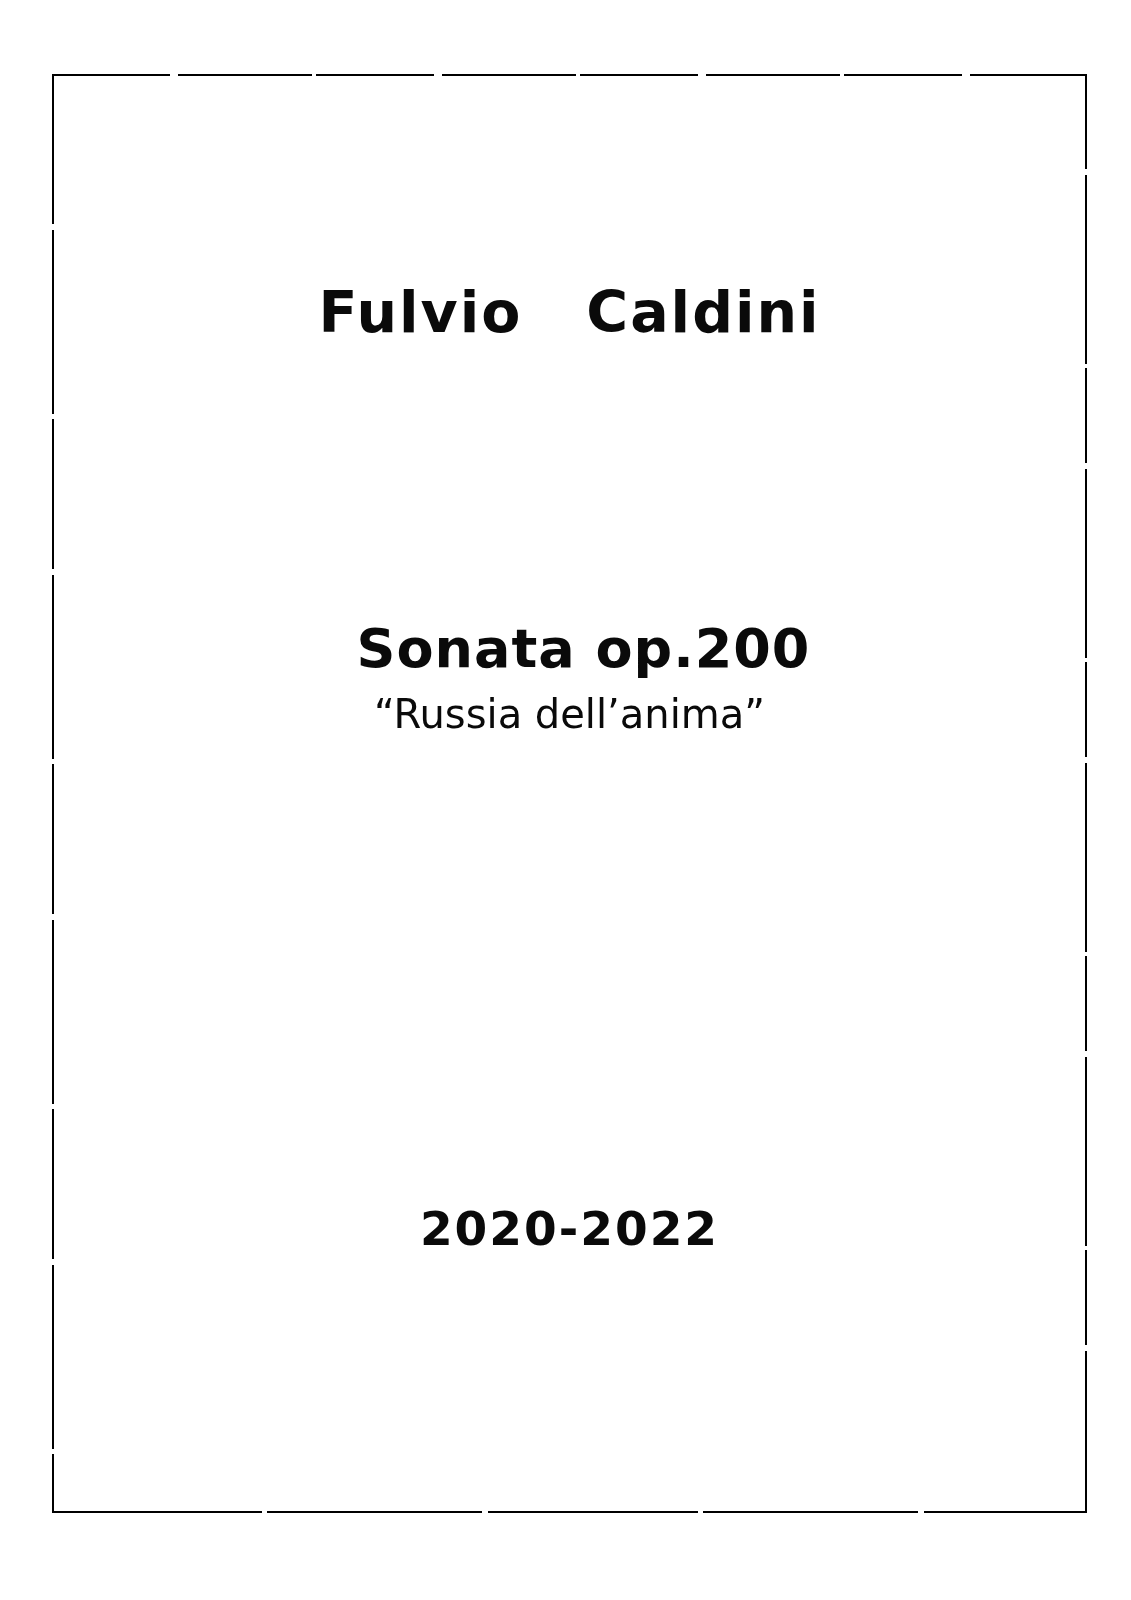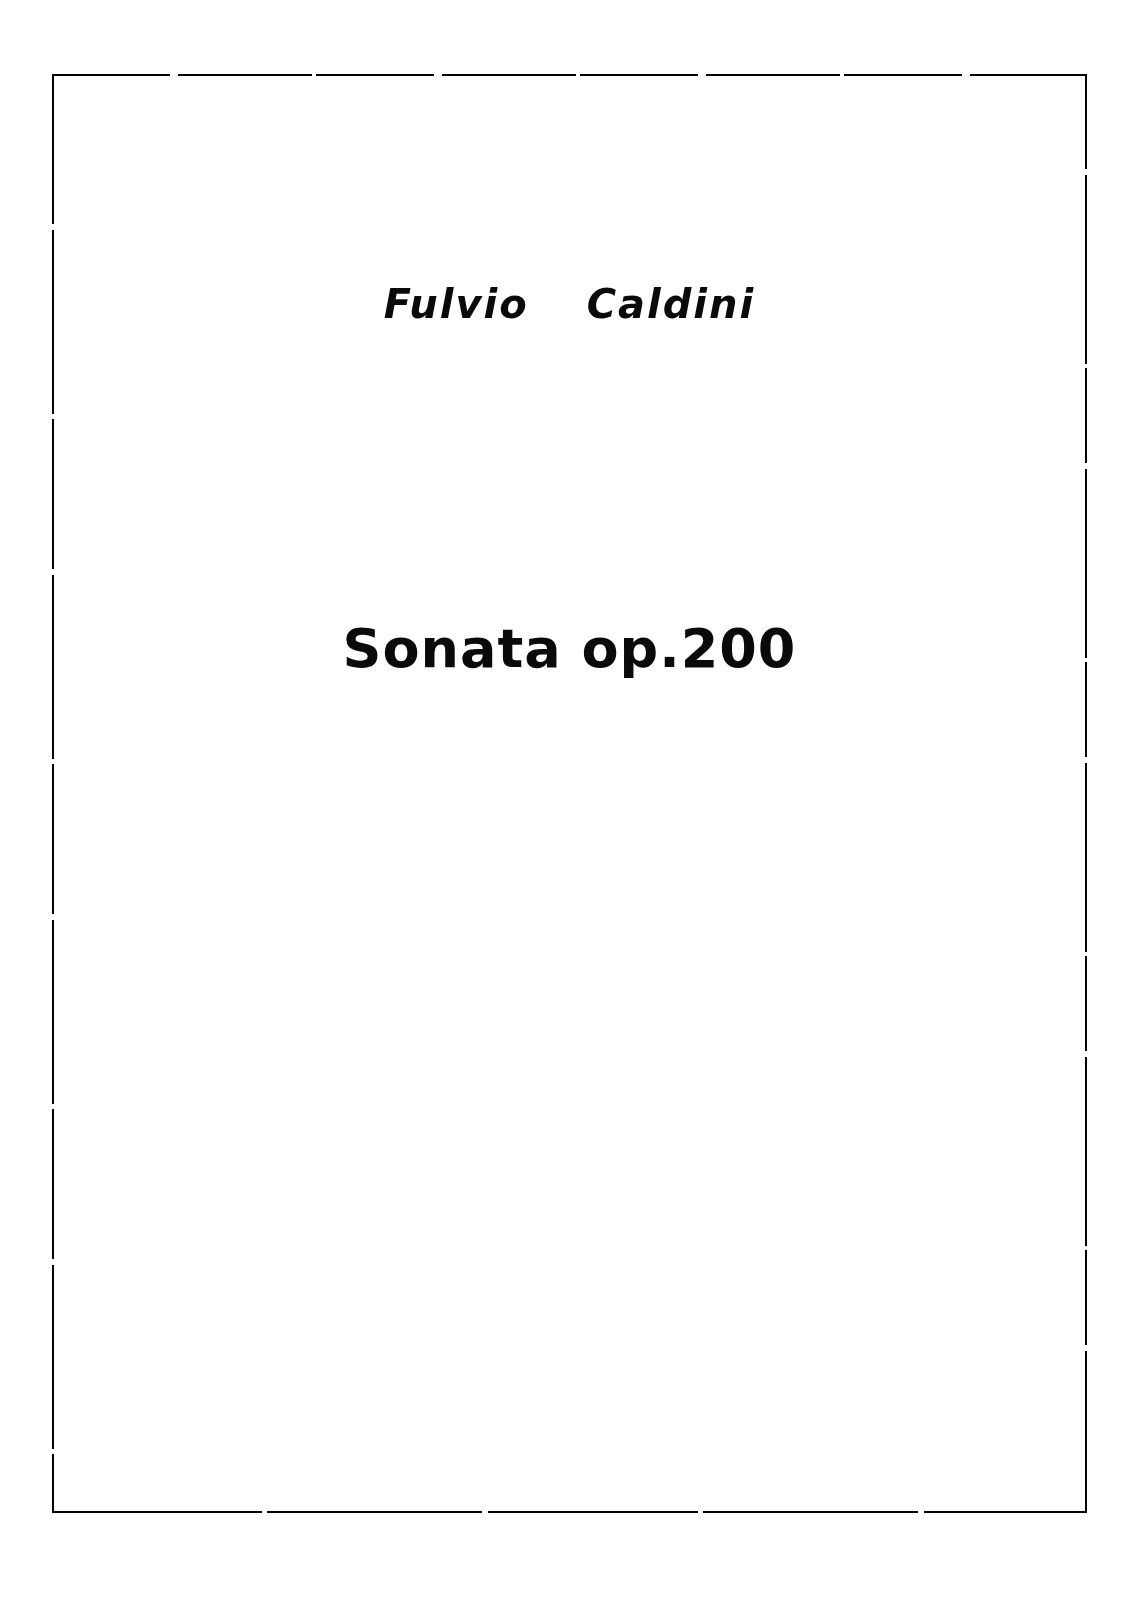--- a/index.html
+++ b/index.html
@@ -54,31 +54,31 @@
     position: absolute;
     left: 52px;
     width: 1035px;
     text-align: center;
     line-height: 1;
     white-space: nowrap;
     color: #0a0a0a;
   }
   .composer {
     top: 284px;
-    font-size: 40px;
+    font-size: 57px;
     font-weight: bold;
-    font-style: italic;
     letter-spacing: 2px;
     word-spacing: 42px;
   }
   .work-title {
     top: 622px;
     font-size: 54px;
     font-weight: bold;
     letter-spacing: 1px;
+    margin-left: 14px;
   }
   .work-subtitle {
     top: 694px;
     font-size: 40px;
     font-weight: normal;
   }
   .instrumentation {
     top: 906px;
     font-size: 41px;
     font-style: italic;
@@ -99,16 +99,18 @@
     <div class="edge edge-top"></div>
     <div class="edge edge-bottom"></div>
     <div class="edge edge-left"></div>
     <div class="edge edge-right"></div>
   </div>
 
   <div class="text-line composer">Fulvio Caldini</div>
 
   <div class="text-line work-title">Sonata op.200</div>
 
+  <div class="text-line work-subtitle">“Russia dell’anima”</div>
 
 
+  <div class="text-line years">2020-2022</div>
 
 </div>
 
 </body></html>

